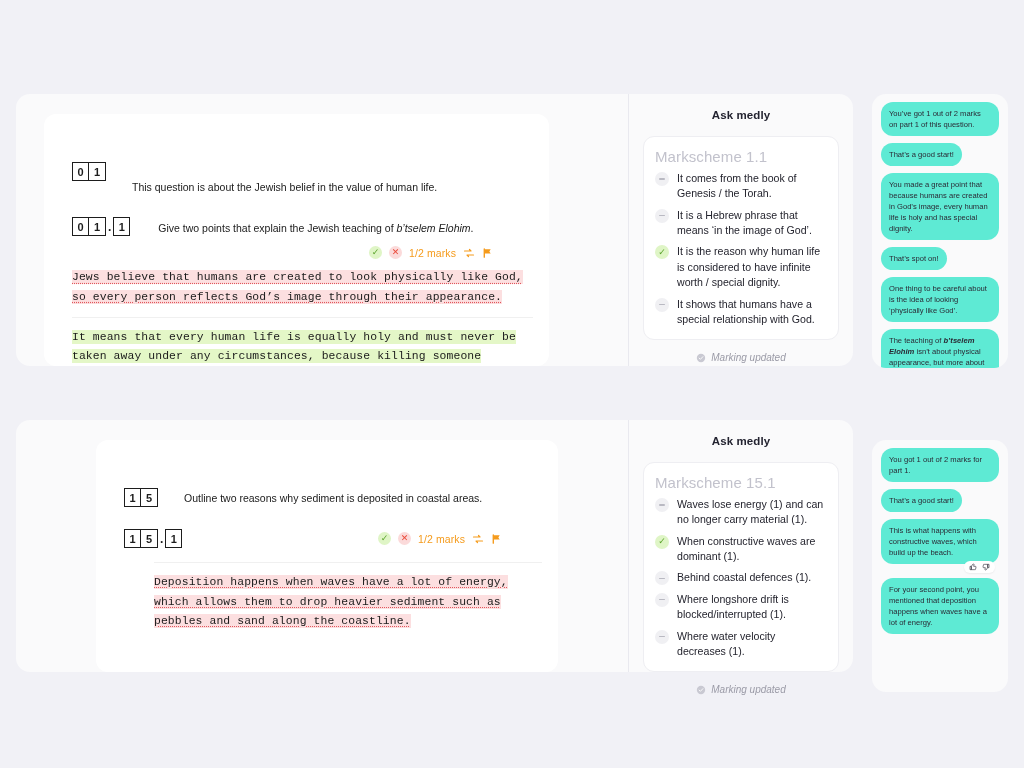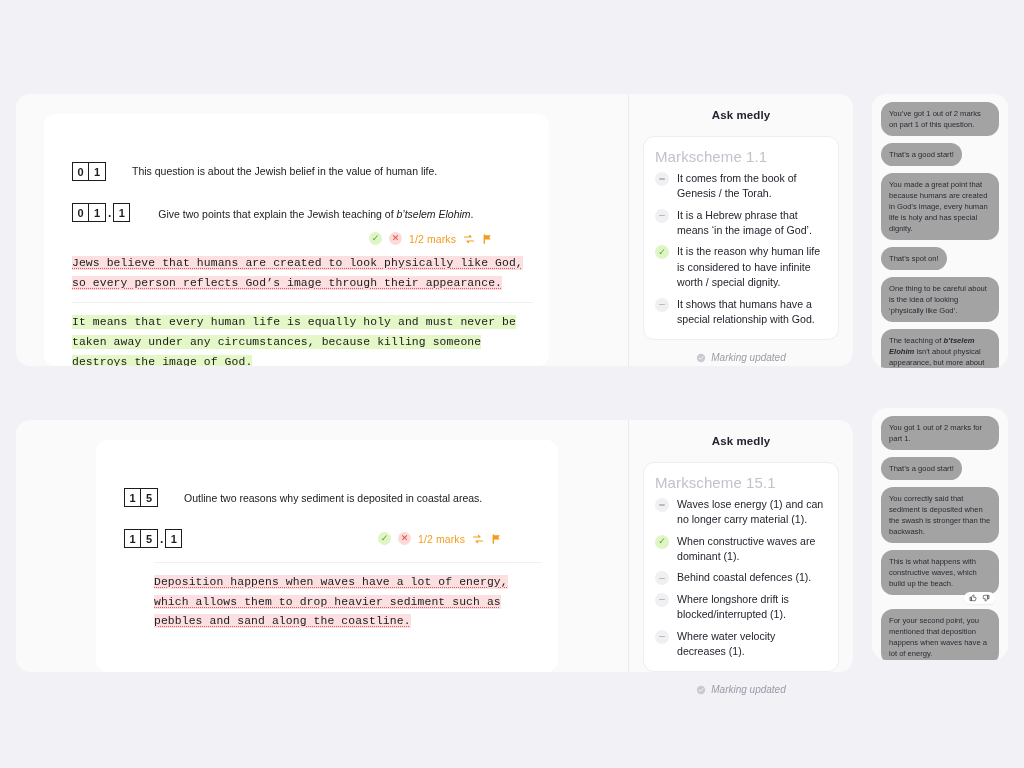--- a/index.html
+++ b/index.html
@@ -126,23 +126,23 @@
 
   
   .chat {
     position: absolute;
     background: #fafafb;
     border-radius: 14px;
     overflow: hidden;
     padding: 8px 9px 0 9px;
   }
   .chat-1 { left: 872px; top: 94px;  width: 136px; height: 274px; }
-  .chat-2 { left: 872px; top: 408px; width: 136px; height: 252px; }
+  .chat-2 { left: 872px; top: 440px; width: 136px; height: 252px; }
   .bubble {
-    background: #a3a3a3;
+    background: #5eead4;
     border-radius: 12px;
     padding: 6px 8px 6px 8px;
     margin-bottom: 7px;
     font-size: 7.6px;
     line-height: 1.45;
     color: #2a2a35;
     position: relative;
   }
   .bubble.short { display: inline-block; }
   .bubble i { font-style: italic; font-weight: 600; }
@@ -163,21 +163,21 @@
   <div class="panel panel-1">
     <div class="panel-split" style="left:612px;"></div>
 
     <div class="paper paper-1">
 
       <div class="q-row" style="margin:48px 0 0 28px;">
         <div class="qnum">
           <div class="qbox">0</div>
           <div class="qbox">1</div>
         </div>
-        <div class="qtext" style="margin-left:26px;margin-top:2px;">This question is about the Jewish belief in the value of human life.</div>
+        <div class="qtext" style="margin-left:26px;margin-top:18px;">This question is about the Jewish belief in the value of human life.</div>
       </div>
 
       <div class="q-row" style="margin:22px 0 0 28px;">
         <div class="qnum">
           <div class="qbox">0</div>
           <div class="qbox">1</div>
           <span class="qdot">.</span>
           <div class="qbox sep">1</div>
         </div>
         <div class="qtext" style="margin-left:28px;margin-top:4px;">
@@ -352,21 +352,20 @@
             <path d="M7.5 12.2l3 3 6-6.4" fill="none" stroke="#fafafb" stroke-width="2.4" stroke-linecap="round" stroke-linejoin="round"></path>
           </svg>
         <span>Marking updated</span>
       </div>
     </div>
   </div>
 
   <div class="chat chat-2">
     <div class="bubble">You got 1 out of 2 marks for part 1.</div>
     <div class="bubble short">That’s a good start!</div>
-    <div class="bubble">You correctly said that sediment is deposited when the swash is stronger than the backwash.</div>
     <div class="bubble">
       <span>This is what happens with constructive waves, which build up the beach.</span>
       <span class="react">
         <svg width="8" height="8" viewBox="0 0 24 24" fill="none" stroke="#3a3a46" stroke-width="2" stroke-linejoin="round">
             <path d="M7 10v10H3V10zM7 10l5-7a2 2 0 013 2l-1 5h5a2 2 0 012 2.3l-1.3 6A2 2 0 0117 20H7z"></path>
           </svg>
         <svg width="8" height="8" viewBox="0 0 24 24" fill="none" stroke="#3a3a46" stroke-width="2" stroke-linejoin="round">
             <path d="M17 14V4h4v10zM17 14l-5 7a2 2 0 01-3-2l1-5H5a2 2 0 01-2-2.3l1.3-6A2 2 0 017 4h10z"></path>
           </svg>
       </span>

